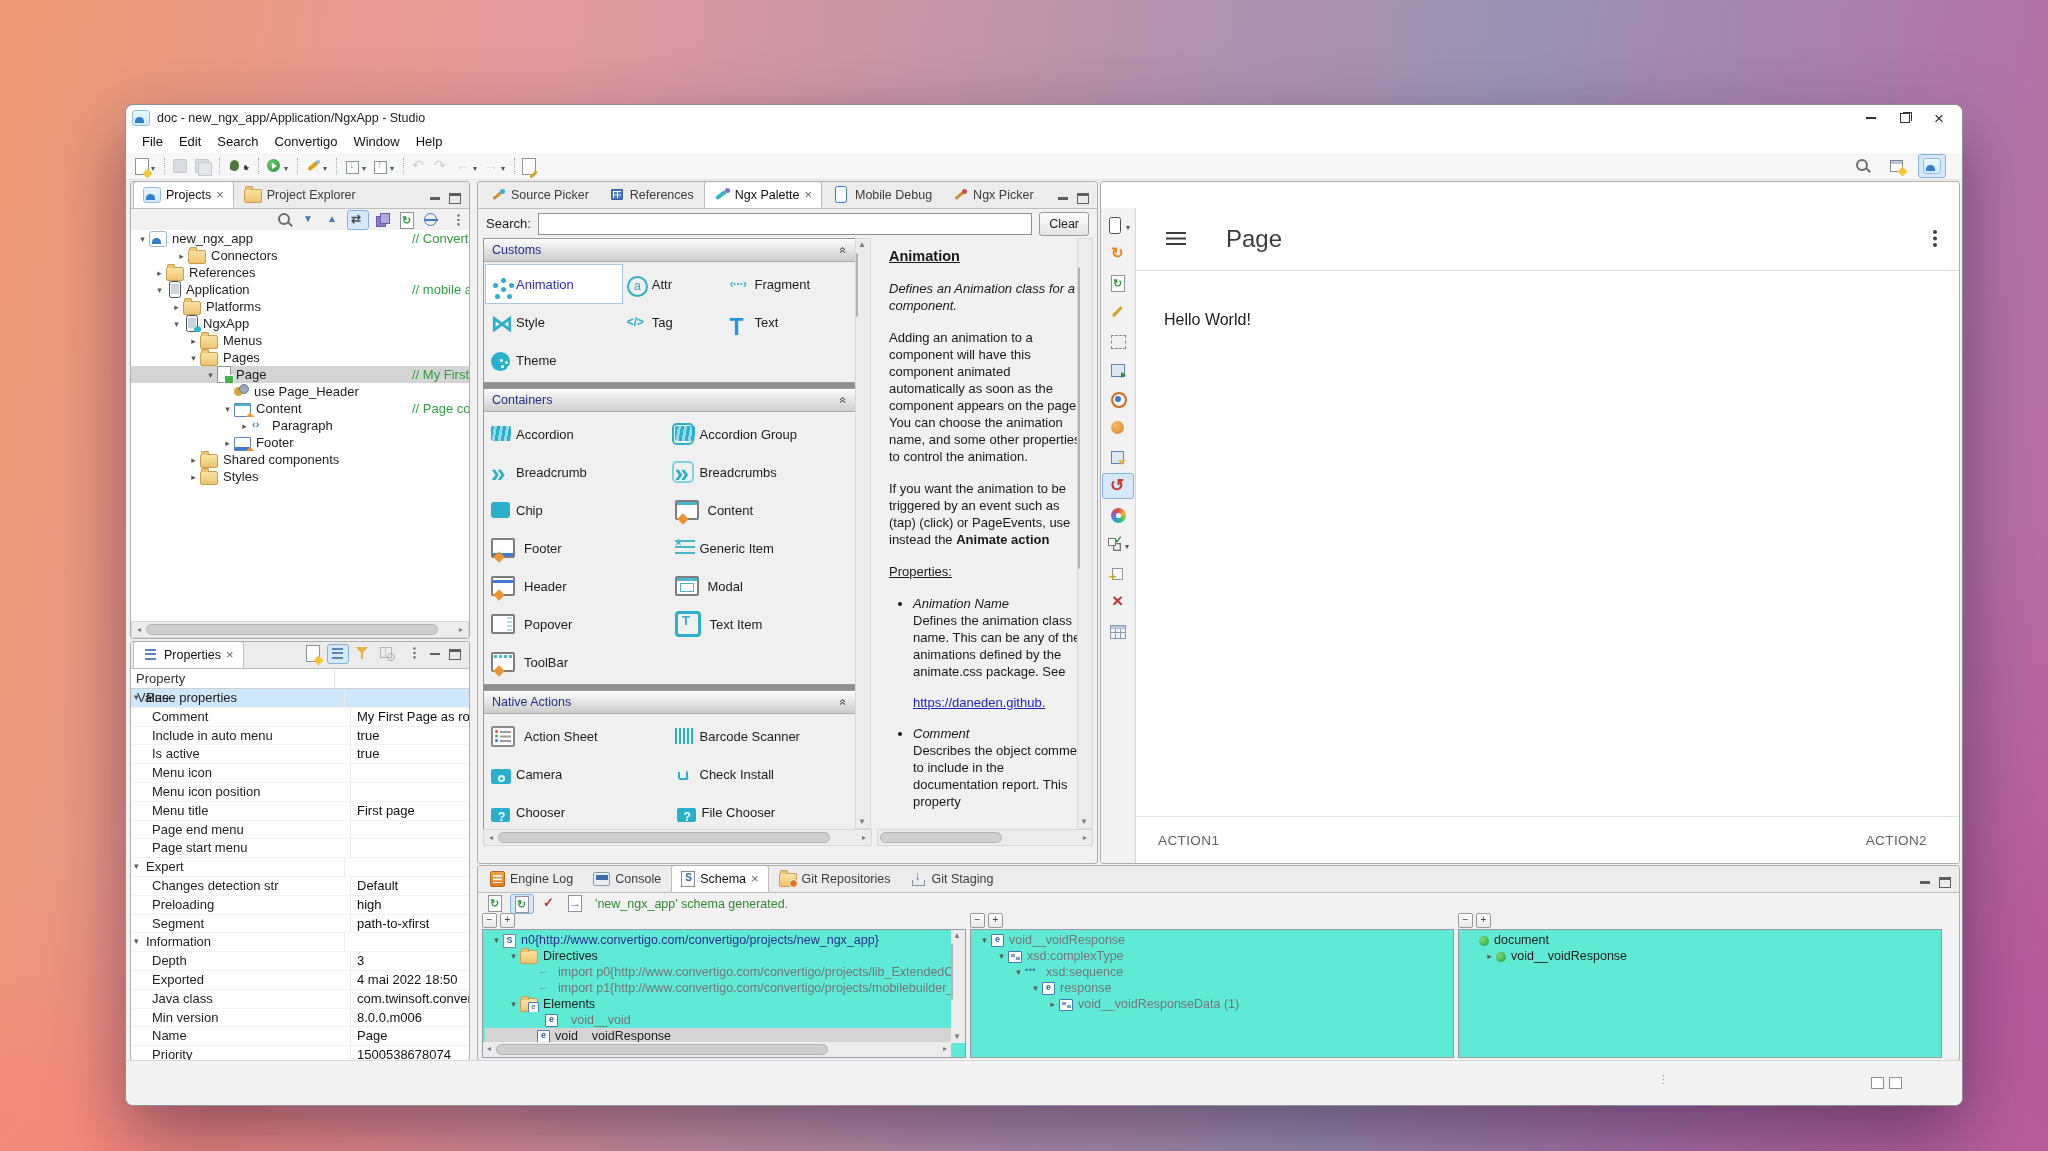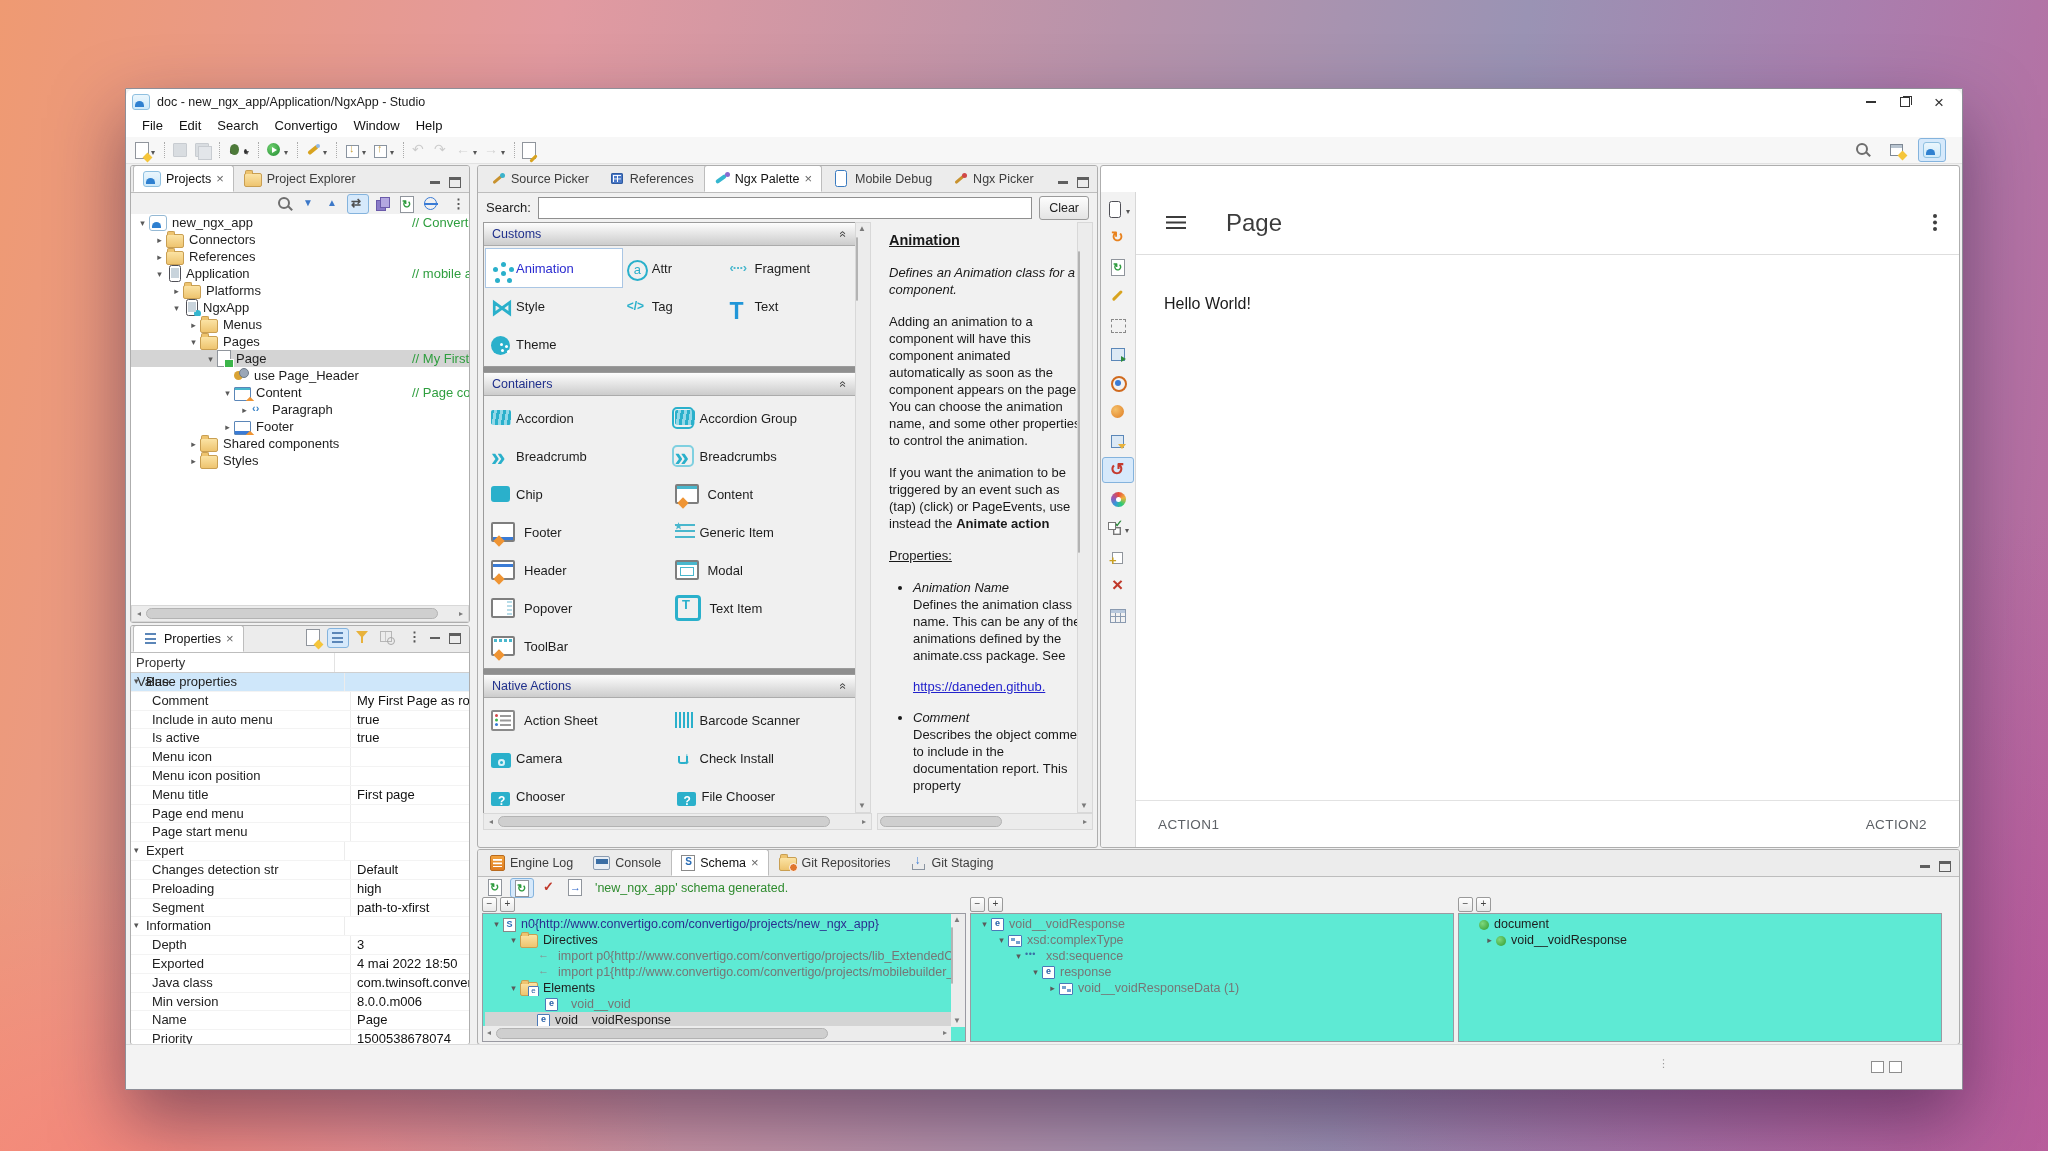--- a/index.html
+++ b/index.html
@@ -2,22 +2,22 @@
 <html><head>
 <meta charset="utf-8">
 <style>
   html,body{margin:0;padding:0;width:2048px;height:1151px;overflow:hidden;
     font-family:"Liberation Sans",sans-serif;font-size:13px;color:#1e1e1e;}
   .desktop{position:absolute;inset:0;
     background:
       radial-gradient(900px 520px at 6% 102%, rgba(255,120,110,.55), transparent 62%),
       radial-gradient(1300px 760px at 102% 88%, rgba(175,70,150,.45), transparent 66%),
       linear-gradient(100deg,#ef9a72 0%,#e29aa0 25%,#b793ab 50%,#9a93b4 68%,#a97fae 82%,#bc689d 100%);}
-  .window{position:absolute;left:125px;top:88px;width:1836px;height:1000px;background:#f1f1f1;
-    border-radius:1px;box-shadow:0 30px 70px rgba(45,20,55,.5);overflow:hidden;border:1px solid #8f8f98;}
+  .window{position:absolute;left:125px;top:104px;width:1836px;height:1000px;background:#f1f1f1;
+    border-radius:8px;box-shadow:0 30px 70px rgba(45,20,55,.5);overflow:hidden;border:1px solid #8f8f98;}
   
   .titlebar{height:26px;background:#fff;display:flex;align-items:center;padding:0 6px;border-radius:8px 8px 0 0;}
   .title{margin-left:7px;font-size:12.5px;color:#1b1b1b;}
   .winctrl{margin-left:auto;display:flex;}
   .wbtn{width:34px;height:22px;display:flex;align-items:center;justify-content:center;position:relative;color:#333;}
   .wbtn.min::before{content:"";width:10px;height:1.5px;background:#333;}
   .wbtn.res::before{content:"";width:8px;height:8px;border:1.2px solid #333;background:#fff;}
   .wbtn.res::after{content:"";position:absolute;width:8px;height:8px;border-top:1.2px solid #333;border-right:1.2px solid #333;margin:-4px 0 0 4px;}
   .wbtn.cls::before{content:"×";font-size:17px;line-height:1;}
   .menubar{height:22px;background:#fff;display:flex;align-items:center;padding-left:8px;}
@@ -443,21 +443,21 @@
         </div>
     <div class="tree" id="explorer-tree" style="position:absolute;left:0;right:0;top:48px;bottom:16px;">
 
         <div class="trow exp-open" style="padding-left: 5px;">
           <span class="exp"></span>
           <span class="ic ic-project"></span>
           <span class="tlabel">new_ngx_app</span>
           <span class="tcomment">// Convertigo Builder</span>
         </div>
 
-        <div class="trow exp-closed" style="padding-left: 22px;">
+        <div class="trow exp-closed" style="padding-left: 38px; margin-left: 6px;">
           <span class="exp"></span>
           <span class="ic ic-folder"></span>
           <span class="tlabel">Connectors</span>
 
         </div>
 
         <div class="trow exp-closed" style="padding-left: 22px;">
           <span class="exp"></span>
           <span class="ic ic-folder"></span>
           <span class="tlabel">References</span>

